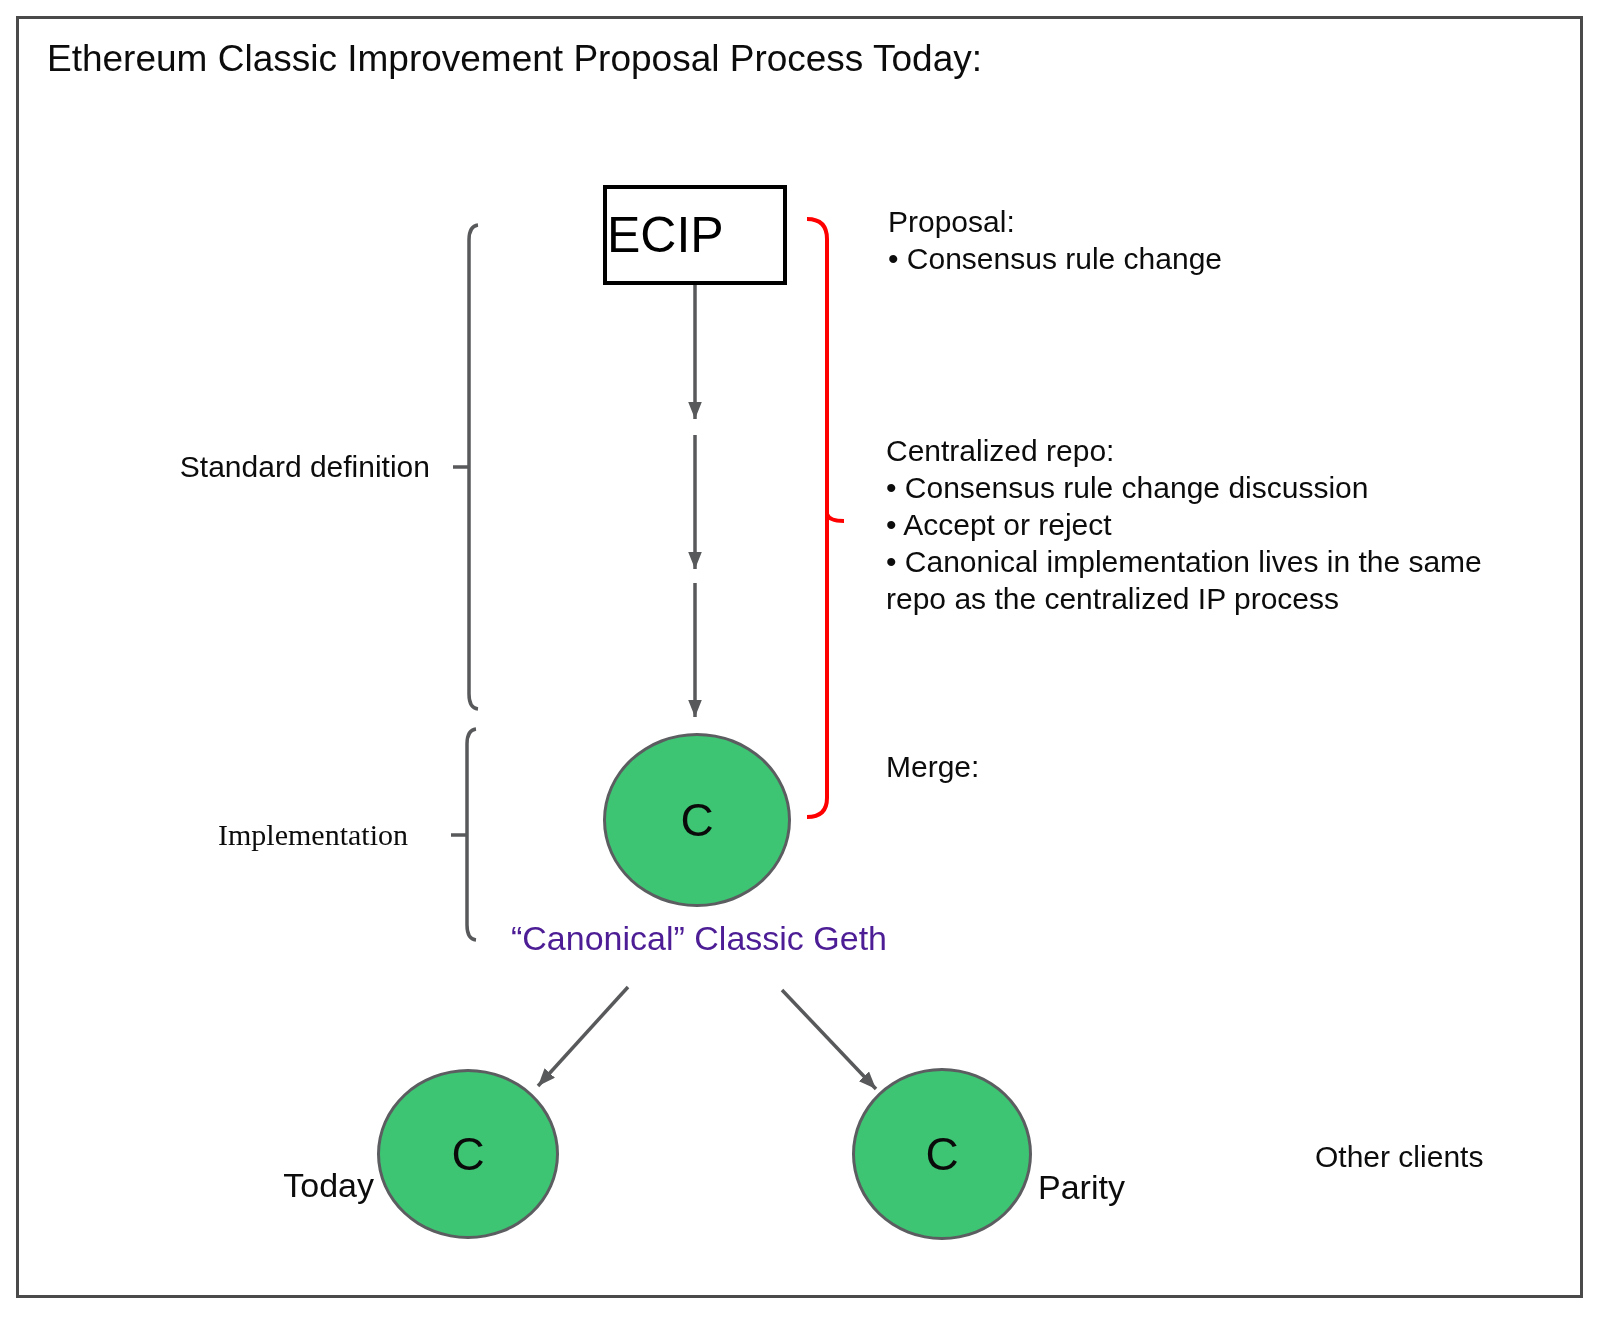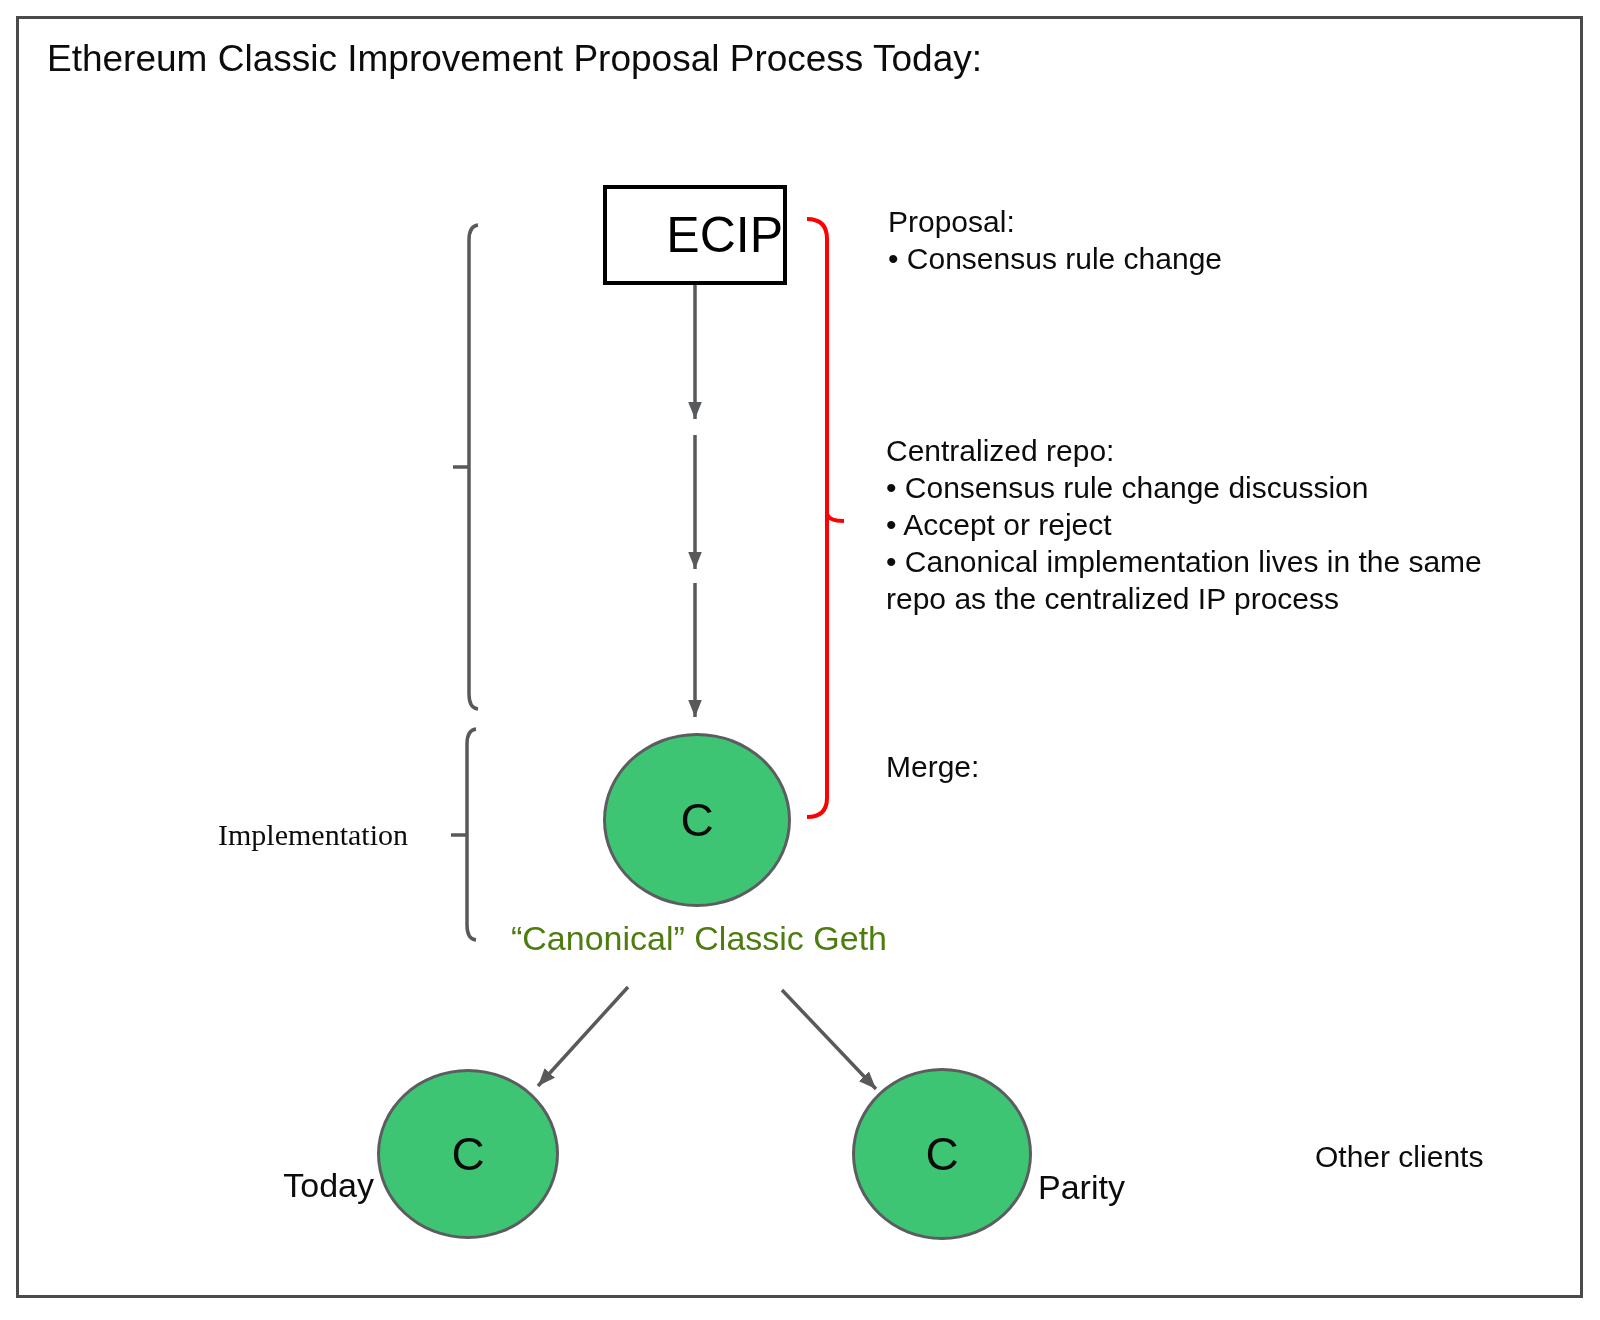--- a/index.html
+++ b/index.html
@@ -35,21 +35,21 @@
   }
   .ecip-box {
     position: absolute;
     left: 603px; top: 185px;
     width: 184px; height: 100px;
     border: 4px solid #000000;
     box-sizing: border-box;
     background: #ffffff;
     display: flex;
     align-items: center;
-    justify-content: flex-end;
+    justify-content: flex-start;
     font-size: 50px;
     color: #000000;
   }
   .node-circle {
     position: absolute;
     border: 3px solid #5c5d60;
     box-sizing: border-box;
     border-radius: 50%;
     background: #3dc573;
     display: flex;
@@ -61,21 +61,21 @@
   .circle-canonical { left: 603px; top: 733px; width: 188px; height: 174px; }
   .circle-mantis    { left: 377px; top: 1069px; width: 182px; height: 170px; }
   .circle-parity    { left: 852px; top: 1068px; width: 180px; height: 172px; }
   .caption-canonical {
     position: absolute;
     left: 449px; top: 919px;
     width: 500px;
     text-align: center;
     font-size: 34px;
     white-space: nowrap;
-    color: #4d7c0f;
+    color: #4c1d95;
   }
   .stage-label {
     position: absolute;
     font-size: 30px;
     white-space: nowrap;
     text-align: right;
     color: #0c0c0c;
   }
   .label-standard { left: 150px; top: 450px; width: 280px; }
   .label-implementation { left: 152px; top: 818px; width: 256px; font-family: Liberation Serif, serif; }
@@ -158,20 +158,21 @@
   </div>
   <div class="client-label label-mantis">Today</div>
 
   <div class="node-circle circle-parity">
     <span>C</span>
   </div>
   <div class="client-label label-parity">Parity</div>
 
   <div class="label-other-clients">Other clients</div>
 
+  <div class="stage-label label-standard">Standard definition</div>
   <div class="stage-label label-implementation">Implementation</div>
 
   <div class="annotation annotation-repo">
     <div>Centralized repo:</div>
     <div>• Consensus rule change discussion</div>
     <div>• Accept or reject</div>
     <div>• Canonical implementation lives in the same repo as the centralized IP process</div>
   </div>
 
   <div class="annotation annotation-proposal">

